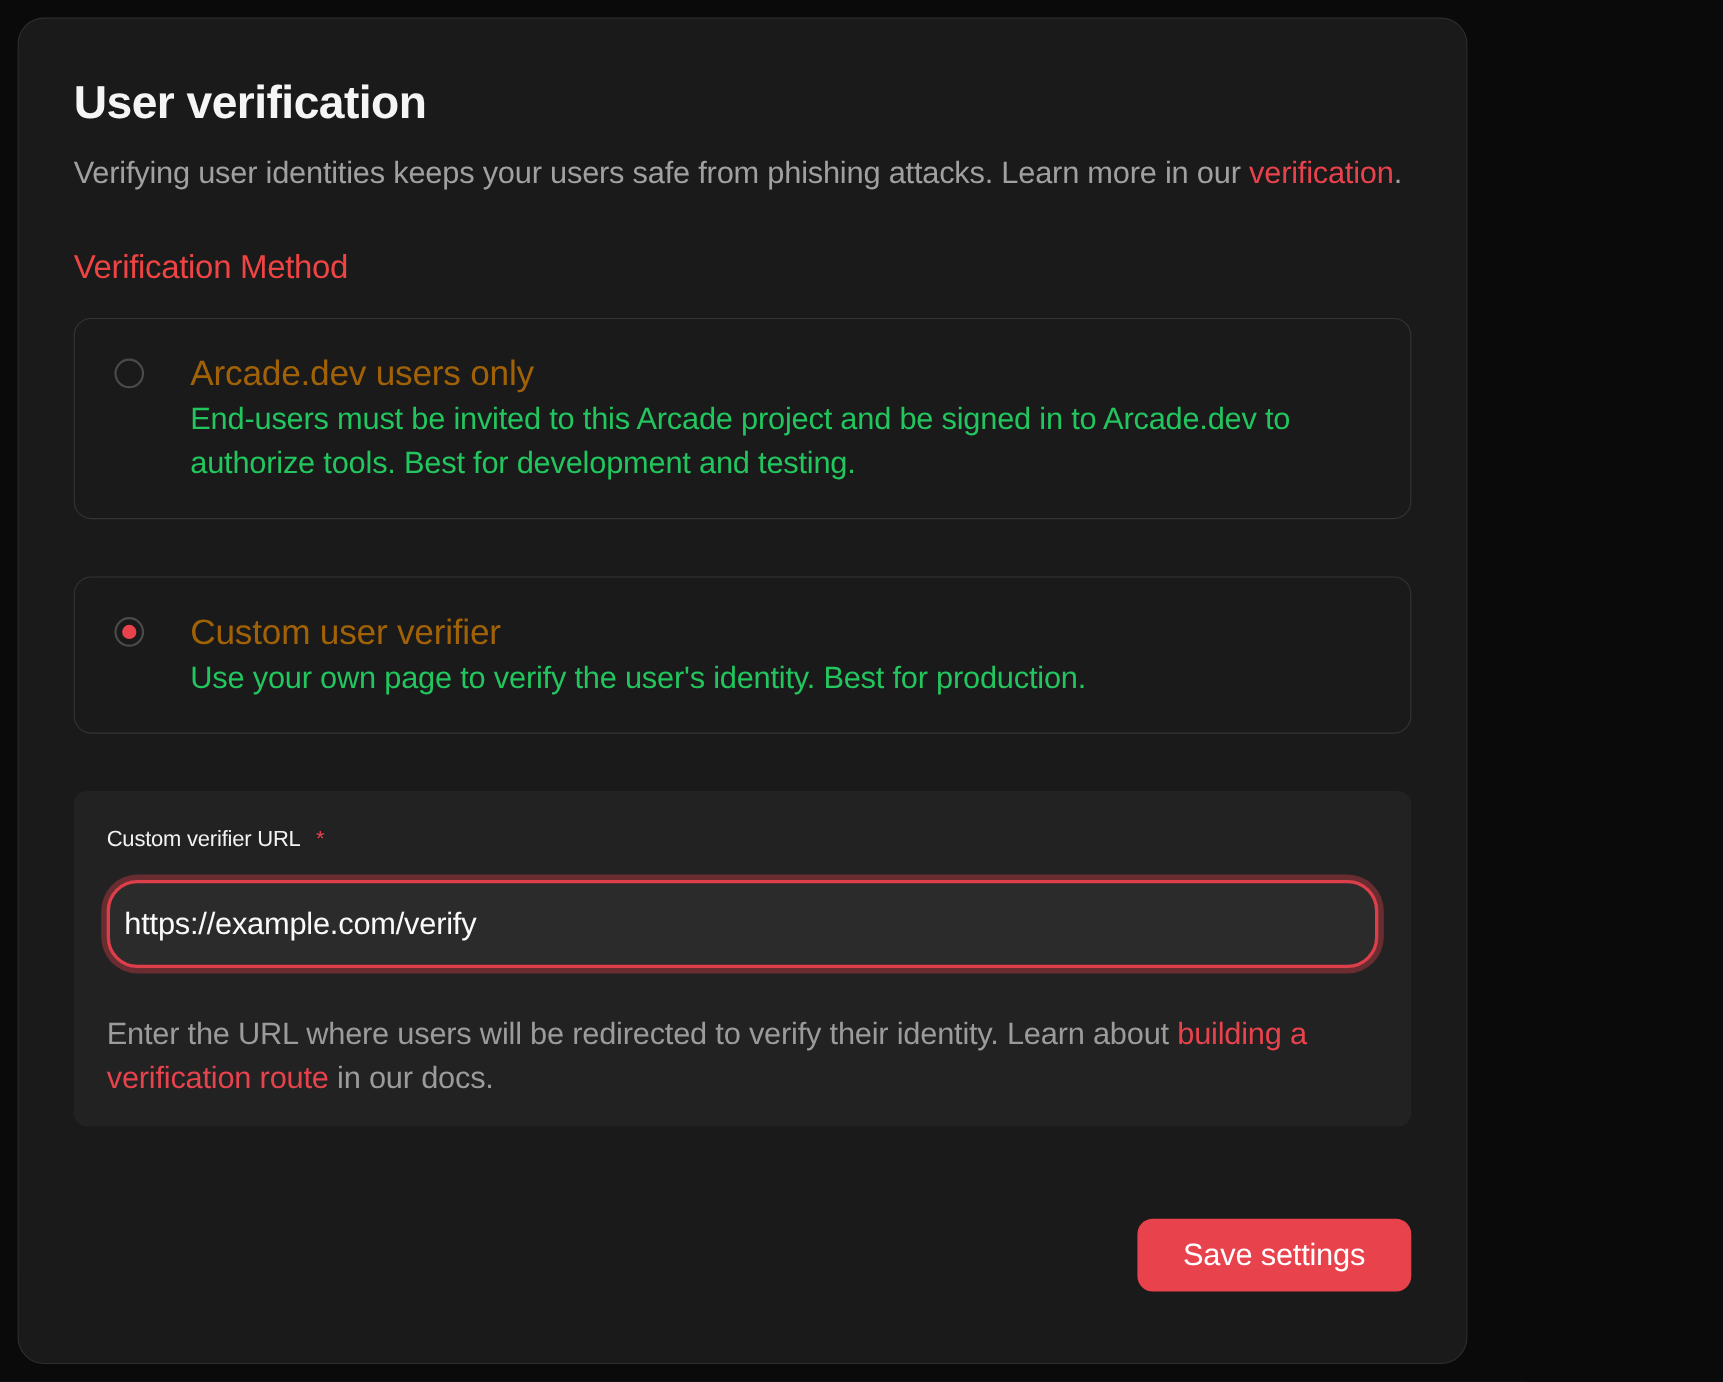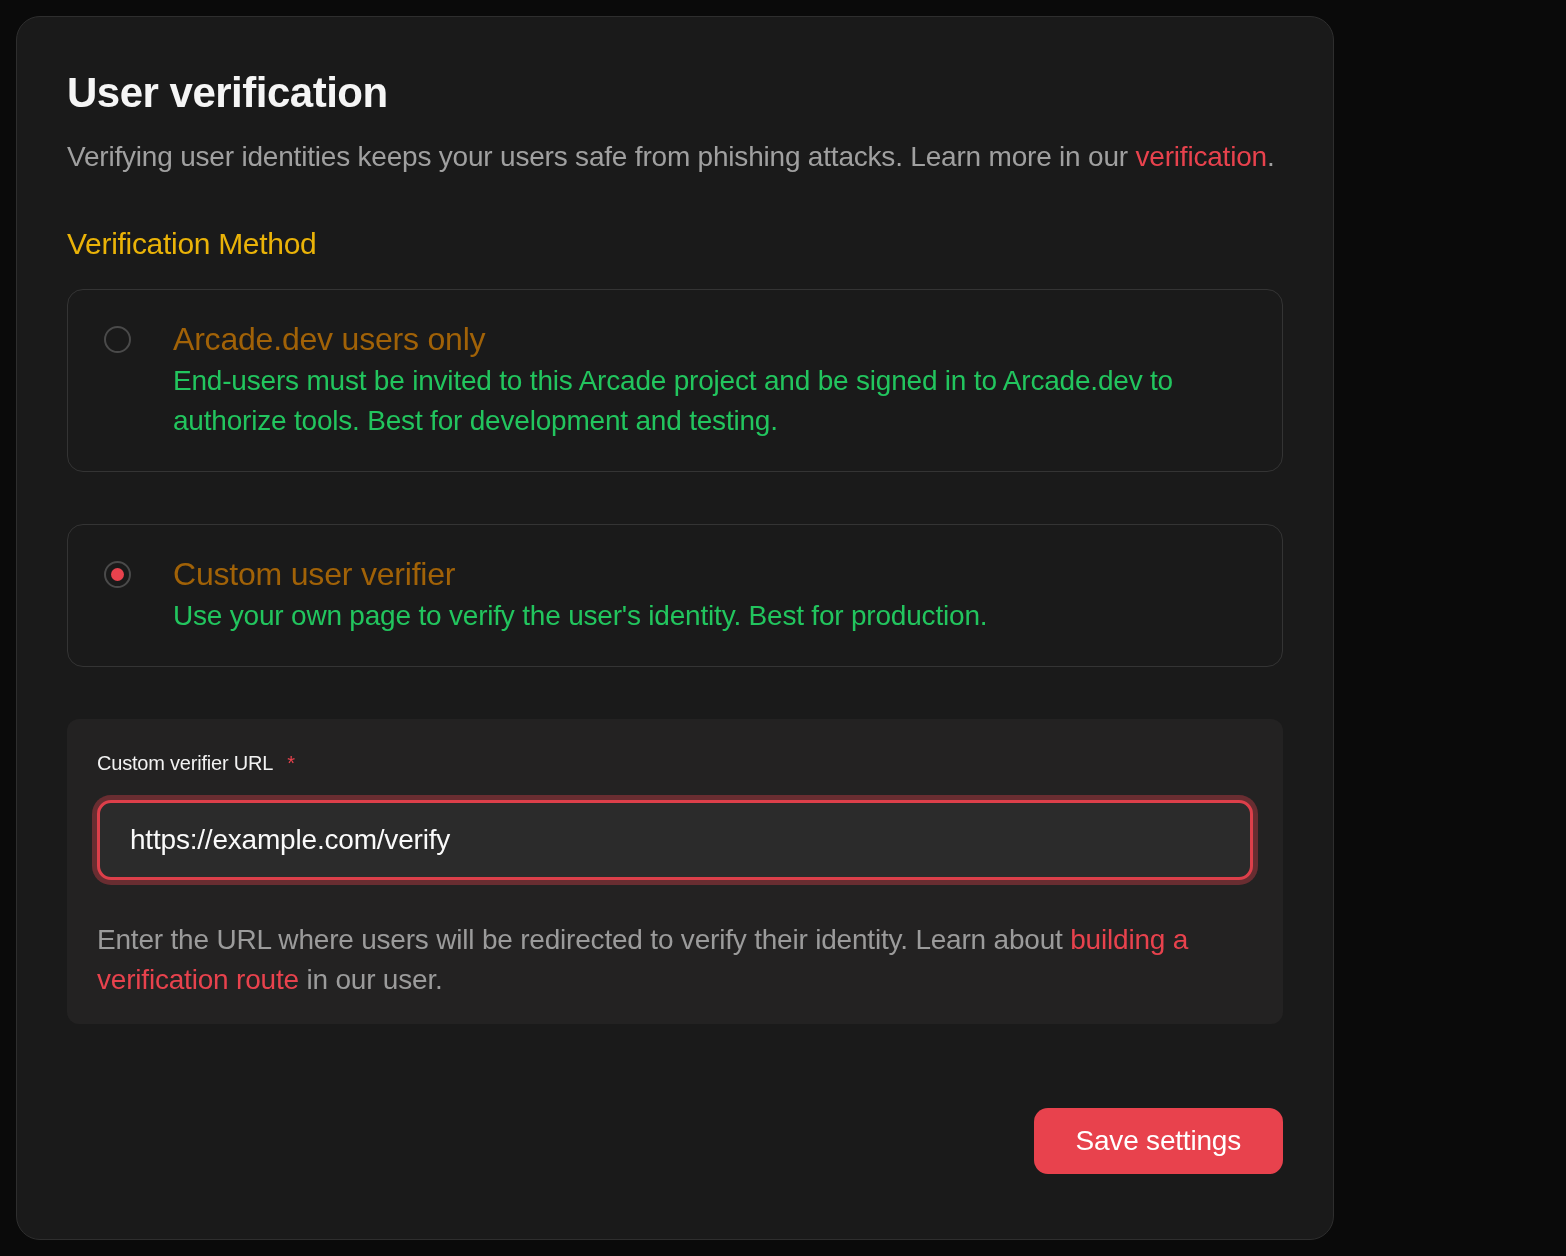--- a/index.html
+++ b/index.html
@@ -45,21 +45,21 @@
   }
   a.red-link{
     color:var(--accent);
     text-decoration:none;
     cursor:pointer;
   }
   .section-heading{
     margin:54px 0 0 0;
     font-size:30px;
     font-weight:500;
-    color:#eab308;
+    color:#ef4444;
     letter-spacing:-0.3px;
   }
   .option{
     margin-top:28px;
     border:1px solid var(--option-border);
     border-radius:16px;
     padding:30px 36px;
     display:flex;
     align-items:flex-start;
     gap:42px;
@@ -113,25 +113,25 @@
     margin-left:14px;
   }
   .url-input{
     display:block;
     margin-top:25px;
     width:100%;
     height:80px;
     background:var(--input-bg);
     border:3px solid #dd3f4a;
     box-shadow:0 0 0 5px rgba(221,63,74,0.38);
-    border-radius:14px;
+    border-radius:28px;
     color:#fafafa;
     font-size:28px;
     font-family:"Liberation Sans", sans-serif;
-    padding:0 30px;
+    padding:0 13px;
     outline:none;
     letter-spacing:-0.2px;
   }
   .help{
     margin:40px 0 0 0;
     font-size:28px;
     color:#9b9b9b;
     line-height:40px;
     max-width:1290px;
     letter-spacing:-0.2px;
@@ -178,20 +178,20 @@
     <span class="radio selected"></span>
     <div>
       <div class="option-label">Custom user verifier</div>
       <div class="option-desc">Use your own page to verify the user's identity. Best for production.</div>
     </div>
   </div>
 
   <div class="url-section">
     <div class="field-label"><span>Custom verifier URL</span><span class="req">*</span></div>
     <input class="url-input" type="text" value="https://example.com/verify" style="">
-    <p class="help"><span>Enter the URL where users will be redirected to verify their identity. Learn about </span><a class="red-link">building a verification route</a><span> in our user.</span></p>
+    <p class="help"><span>Enter the URL where users will be redirected to verify their identity. Learn about </span><a class="red-link">building a verification route</a><span> in our docs.</span></p>
   </div>
 
   <div class="actions">
     <button class="save-btn">Save settings</button>
   </div>
 
 </div>
 
 </body></html>

